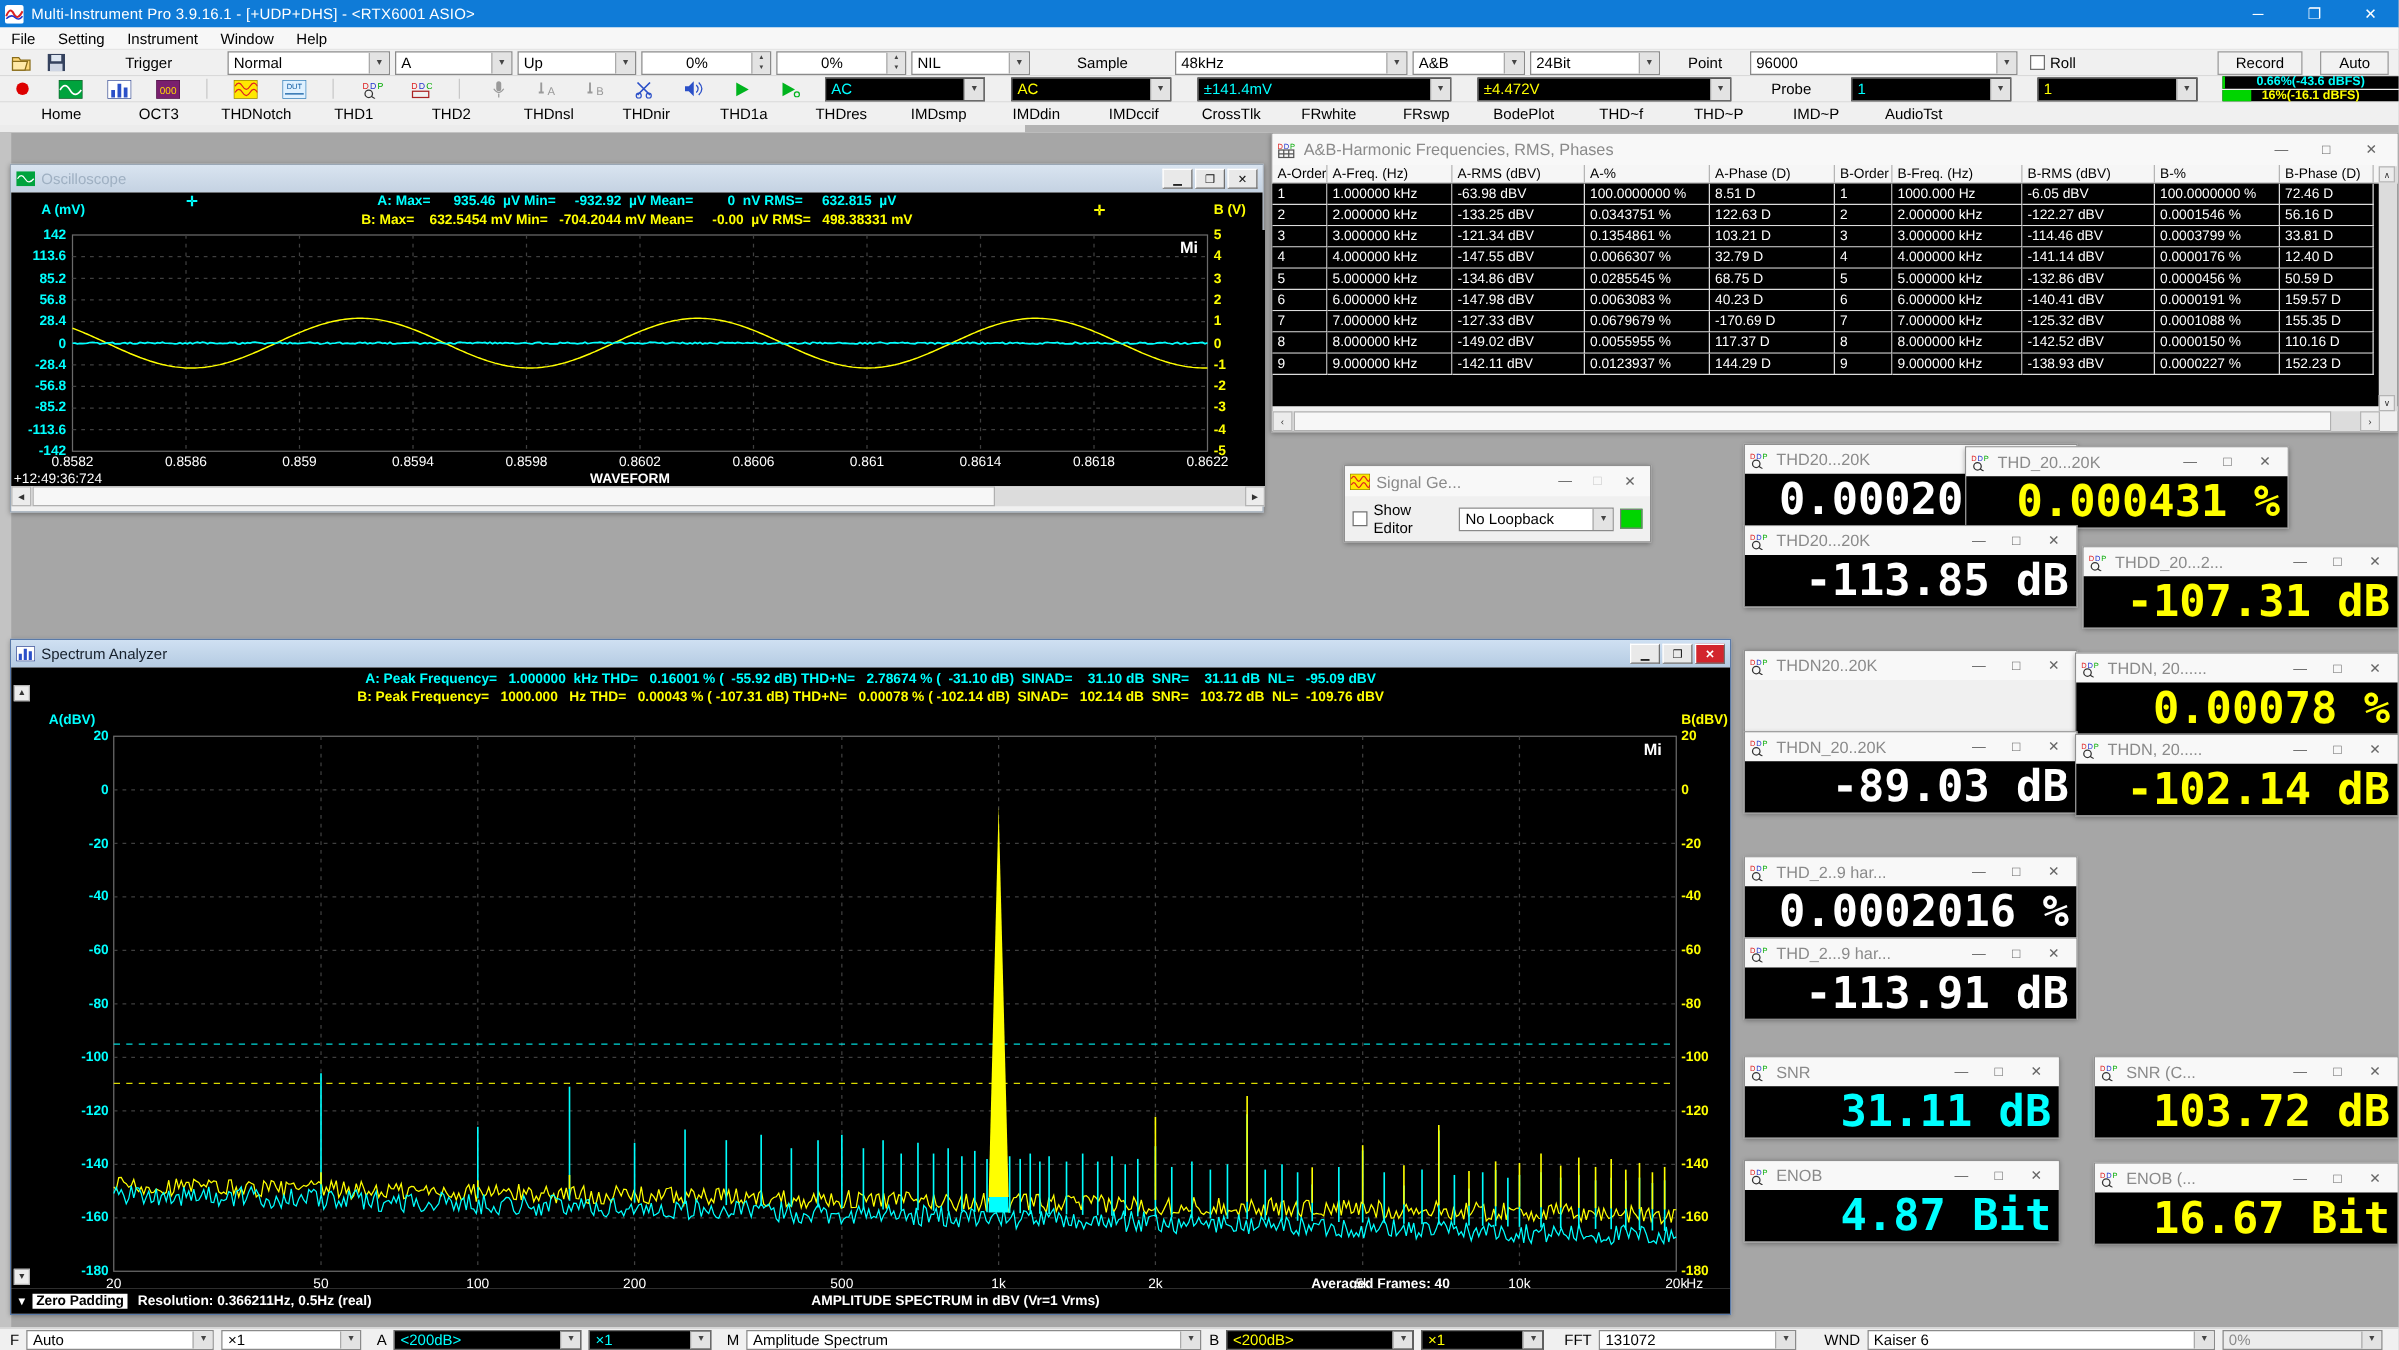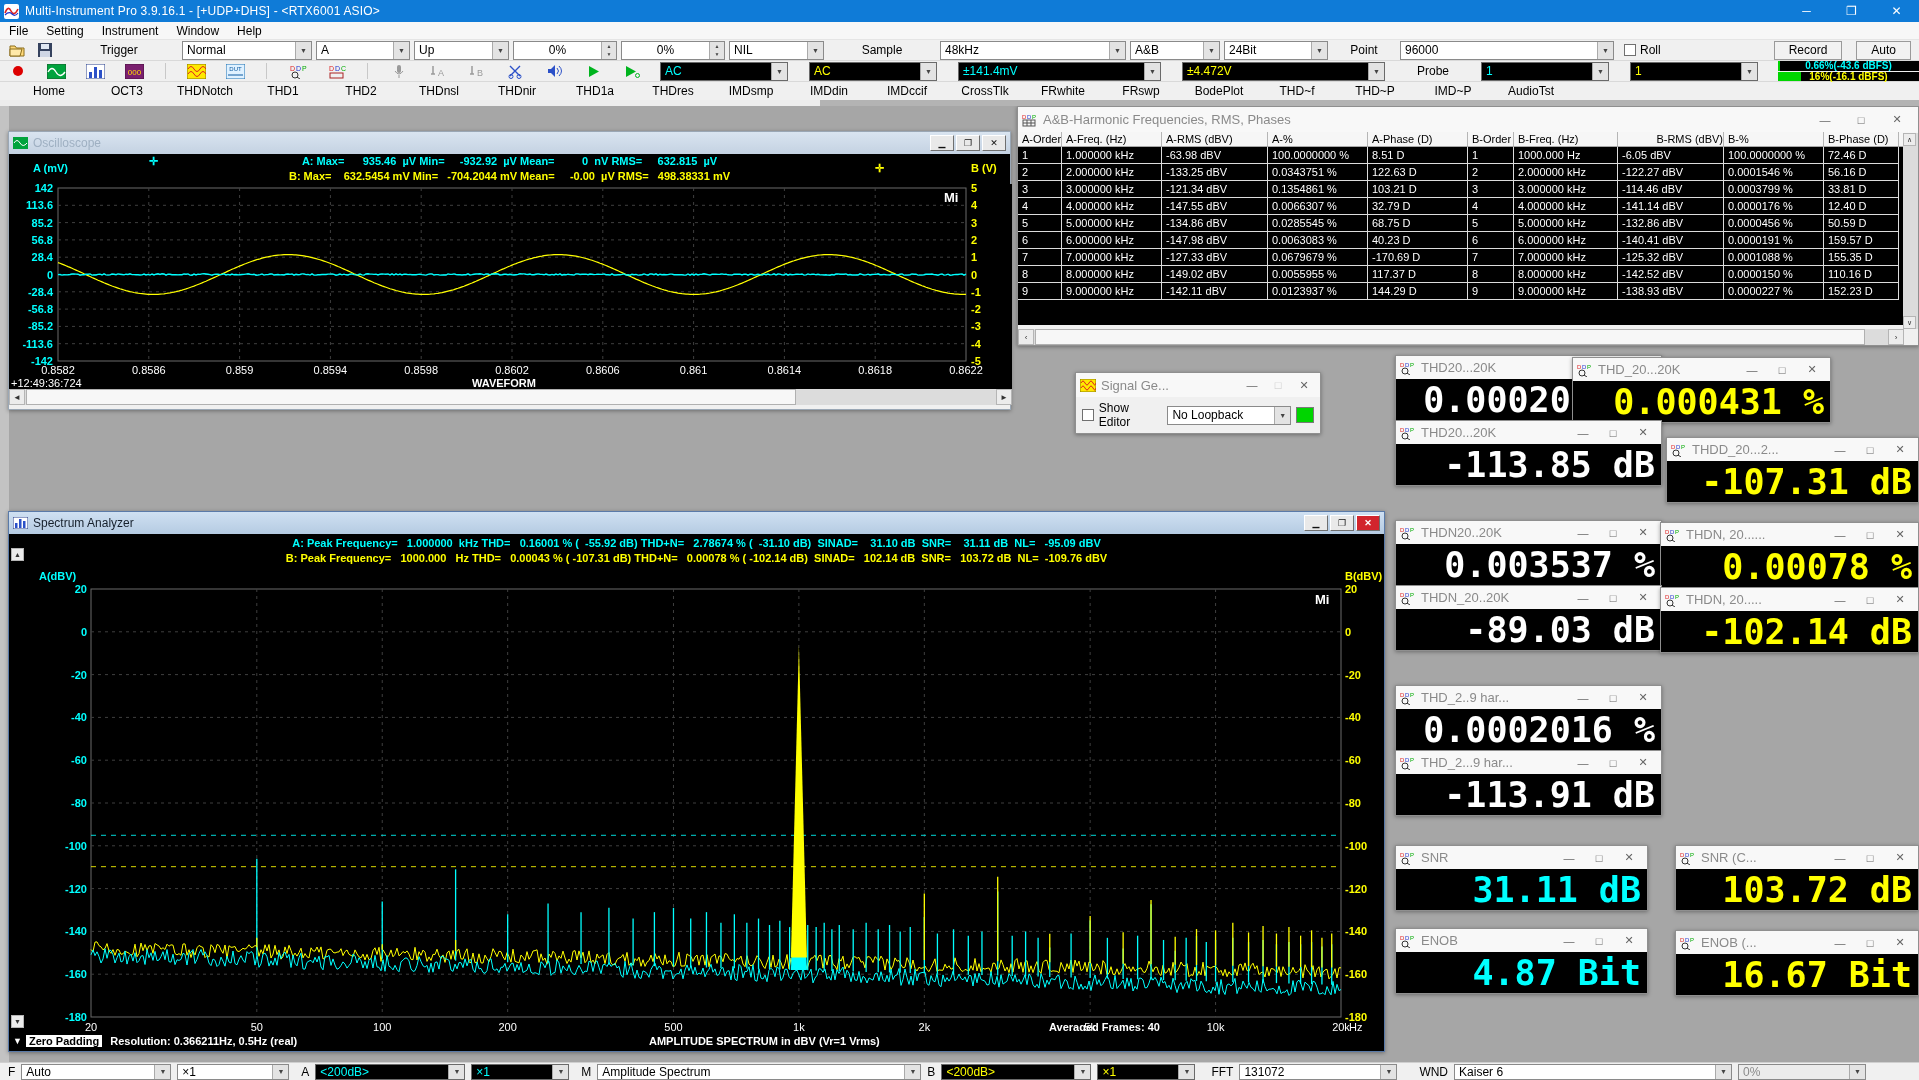--- a/index.html
+++ b/index.html
@@ -433,21 +433,21 @@
         </span>
       </div>
       <div id="tblHead" class="tblhead">
           <span class="hcell" style="width: 44px;">A-Order</span>
           <span class="hcell" style="width: 100px;">A-Freq. (Hz)</span>
           <span class="hcell" style="width: 106px;">A-RMS (dBV)</span>
           <span class="hcell" style="width: 100px;">A-%</span>
           <span class="hcell" style="width: 100px;">A-Phase (D)</span>
           <span class="hcell" style="width: 46px;">B-Order</span>
           <span class="hcell" style="width: 104px;">B-Freq. (Hz)</span>
-          <span class="hcell" style="width: 106px; text-align: right;">B-RMS (dBV)</span>
+          <span class="hcell" style="width: 106px;">B-RMS (dBV)</span>
           <span class="hcell" style="width: 100px;">B-%</span>
           <span class="hcell" style="width: 75px;">B-Phase (D)</span>
         </div>
       <div id="tblBody" class="tblbody" style="height: 178px;">
           <div class="trow">
             <span class="tcell" style="width: 44px;">1</span>
             <span class="tcell" style="width: 100px;">1.000000 kHz</span>
             <span class="tcell" style="width: 106px;">-63.98 dBV</span>
             <span class="tcell" style="width: 100px;">100.0000000 %</span>
             <span class="tcell" style="width: 100px;">8.51 D</span>
@@ -813,21 +813,20 @@
               <circle cx="5" cy="10" r="3" fill="none" stroke="#333"></circle>
               <path d="M7 12 l3 2" stroke="#333"></path>
             </svg>
             <span class="wtext">THDN20..20K</span>
             <span class="wcontrols">
               <span class="wbtnflat" style="width: 28px;">—</span>
               <span class="wbtnflat" style="width: 28px;">□</span>
               <span class="wbtnflat" style="width: 28px;">✕</span>
             </span>
           </div>
-          <div class="mval" style="color: rgb(255, 255, 255);">0.003537 %</div>
         </div>
         <div class="win meterwin" style="left: 1660px; top: 416px; width: 259px; height: 66px;">
           <div class="wtitle">
             <svg class="ddp-icon" width="16" height="14">
               <text x="0" y="6" font-size="6" fill="#d22">D</text>
               <text x="5" y="6" font-size="6" fill="#23c">D</text>
               <text x="10" y="6" font-size="6" fill="#0a0">P</text>
               <circle cx="5" cy="10" r="3" fill="none" stroke="#333"></circle>
               <path d="M7 12 l3 2" stroke="#333"></path>
             </svg>
@@ -1000,21 +999,21 @@
     <span style="margin-left:6px">A</span>
     <span class="combo dark ca" style="width:150px">
         <span class="cval">&lt;200dB&gt;</span>
         <span class="carr">▼</span>
       </span>
     <span class="combo dark ca" style="width:98px">
         <span class="cval">×1</span>
         <span class="carr">▼</span>
       </span>
     <span style="margin-left:6px">M</span>
-    <span class="combo" style="width:324px">
+    <span class="combo" style="width:364px">
         <span class="cval">Amplitude Spectrum</span>
         <span class="carr">▼</span>
       </span>
     <span>B</span>
     <span class="combo dark cb" style="width:150px">
         <span class="cval">&lt;200dB&gt;</span>
         <span class="carr">▼</span>
       </span>
     <span class="combo dark cb" style="width:98px">
         <span class="cval">×1</span>

